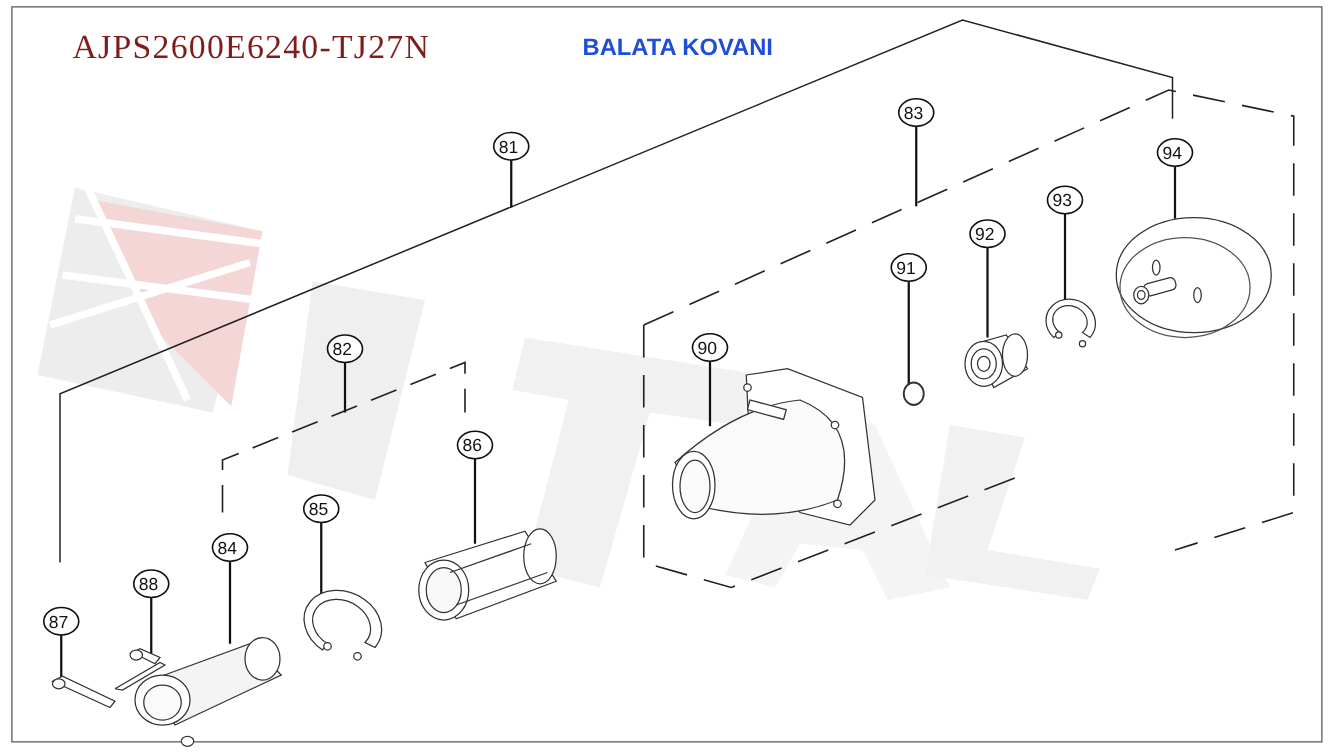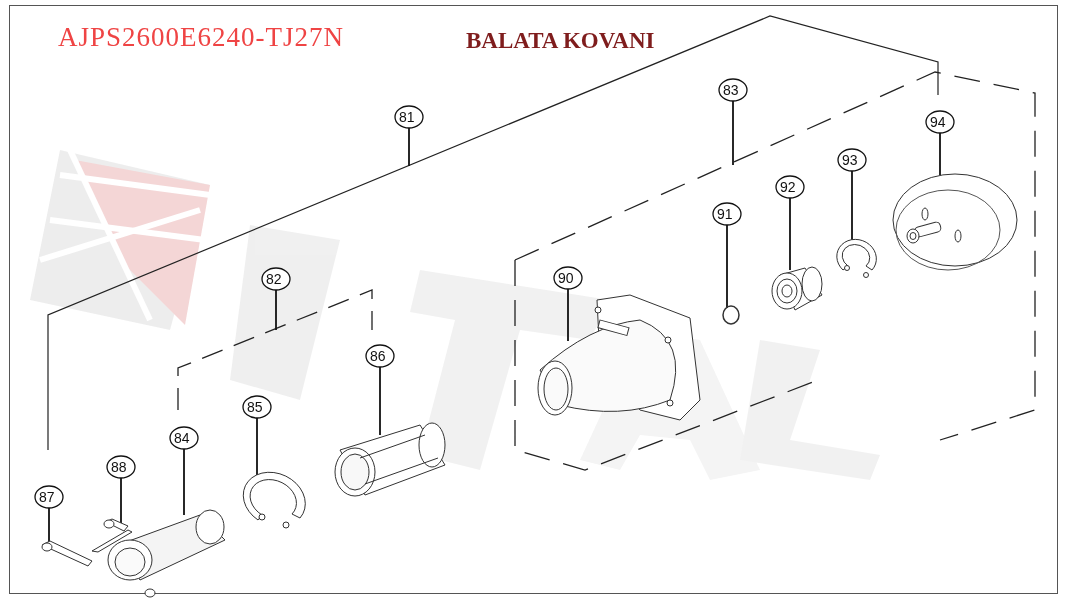--- a/index.html
+++ b/index.html
@@ -1,19 +1,19 @@
 <!DOCTYPE html>
 <html><head>
 <meta charset="utf-8">
 <style>
   html, body { margin:0; padding:0; background:#ffffff; }
   body { width:1065px; height:602px; position:relative; overflow:hidden; font-family:"Liberation Sans", sans-serif; }
   .frame { position:absolute; left:9px; top:5px; width:1049px; height:589px; border:1px solid #555; box-sizing:border-box; }
-  .title-code { position:absolute; left:58px; top:22px; font-family:"Liberation Serif", serif; font-size:27px; letter-spacing:1px; color:#ef4444; }
-  .title-name { position:absolute; left:466px; top:28px; font-family:Liberation Serif, serif; font-weight:bold; font-size:23px; color:#7f1d1d; }
+  .title-code { position:absolute; left:58px; top:22px; font-family:"Liberation Serif", serif; font-size:27px; letter-spacing:1px; color:#7f1d1d; }
+  .title-name { position:absolute; left:466px; top:28px; font-family:Liberation Sans, sans-serif; font-weight:bold; font-size:19px; color:#1d4ed8; }
   svg.diagram { position:absolute; left:0; top:0; }
   .callout text { font-family:"Liberation Sans", sans-serif; font-size:14px; fill:#111; }
 </style>
 </head>
 <body>
 
 <div class="frame"></div>
 <div class="title-code">AJPS2600E6240-TJ27N</div>
 <div class="title-name">BALATA KOVANI</div>
 

